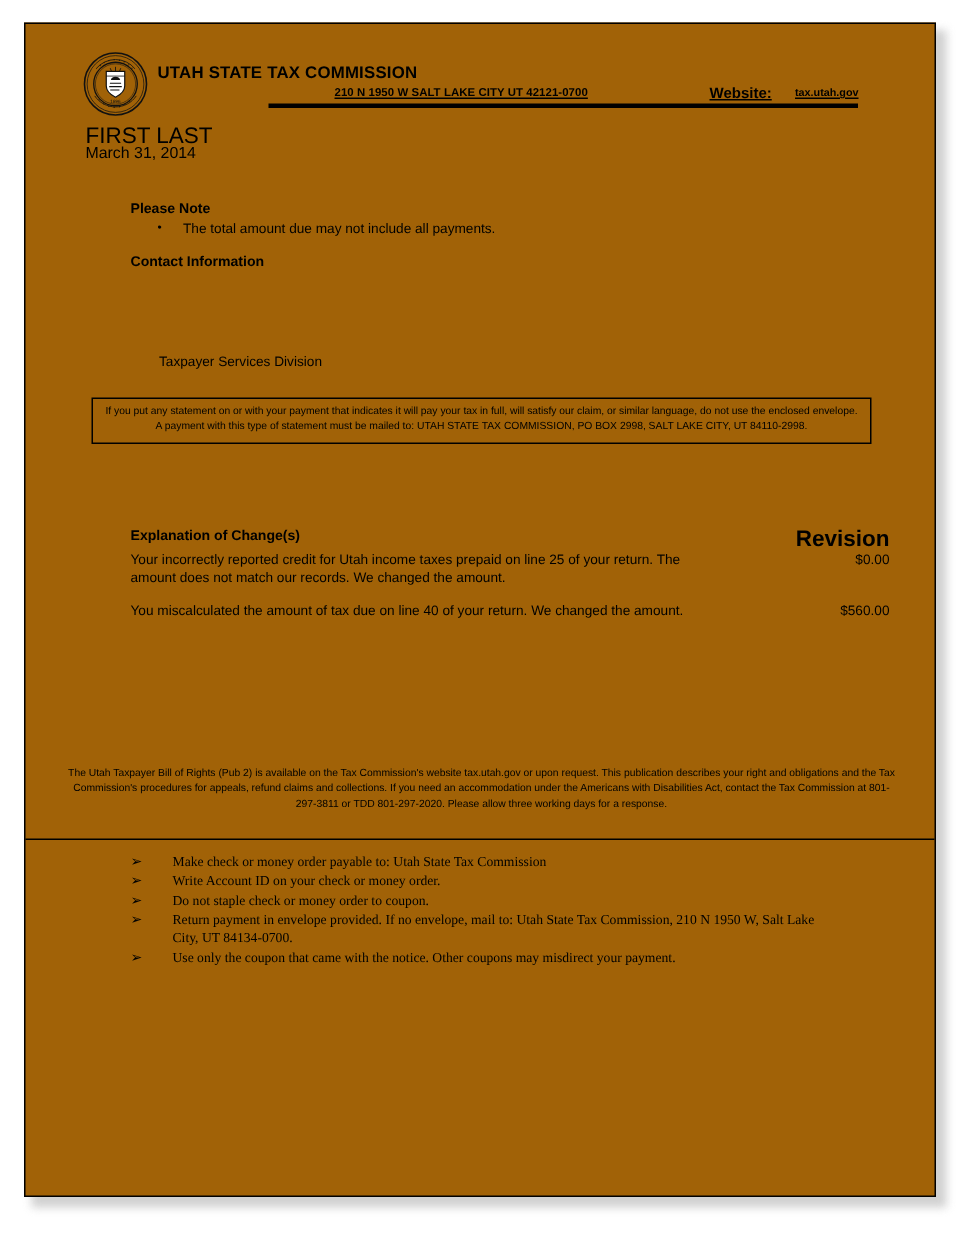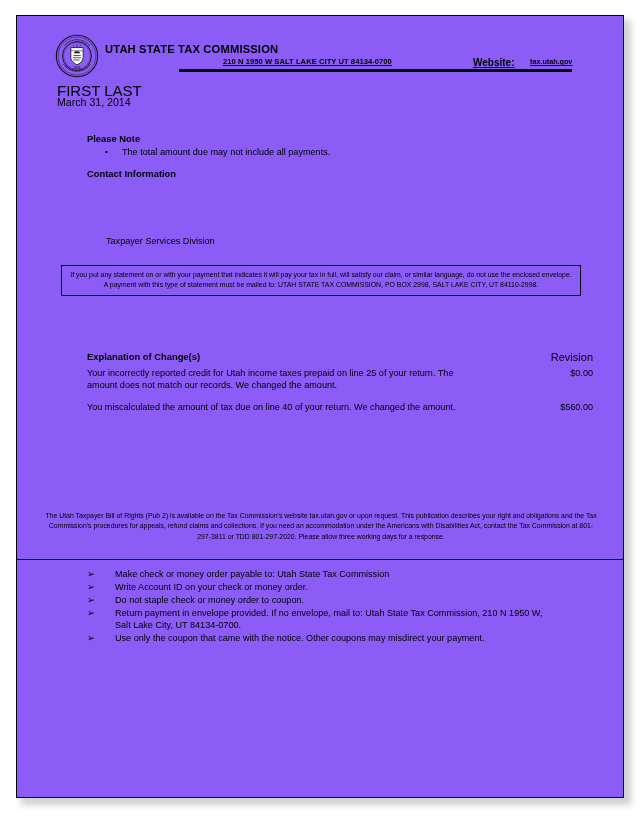--- a/index.html
+++ b/index.html
@@ -26,21 +26,21 @@
     background: #c9c9c9;
     filter: blur(3px);
     opacity: .85;
   }
   #page {
     position: absolute;
     left: 16px;
     top: 15px;
     width: 608px;
     height: 783px;
-    background: #8b5cf6;
+    background: #a16207;
     border: 1.3px solid #000000;
     box-sizing: border-box;
   }
 
   
   #letterhead {
     position: absolute;
     left: 0; top: 0; right: 0;
     height: 62px;
   }
@@ -181,22 +181,22 @@
   }
 
   
   #changes-head {
     top: 335px;
   }
   #revision-head {
     position: absolute;
     right: 30px;
     top: 335px;
-    font-size: 11px;
-    font-weight: normal;
+    font-size: 15px;
+    font-weight: bold;
     white-space: nowrap;
   }
   .change-row {
     position: absolute;
     left: 70px;
     right: 30px;
   }
   .change-desc {
     position: absolute;
     left: 0;
@@ -250,20 +250,21 @@
     margin-bottom: .6px;
   }
   #instructions .instr-mark {
     flex: 0 0 28px;
     width: 28px;
     font-size: 9.4px;
     line-height: 12.4px;
   }
   #instructions .instr-text {
     flex: 1 1 auto;
+    font-family: Liberation Serif, serif;
   }
 </style>
 </head>
 <body>
 
 <div id="page-shadow"></div>
 
 <div id="page">
 
   <div id="letterhead">
@@ -303,21 +304,21 @@
       <path d="M36 38 h28" stroke="#111" stroke-width="1.2"></path>
       <path d="M43 44 c0 -3 3 -5 7 -5 c4 0 7 2 7 5 z" fill="#111"></path>
       <path d="M41.5 49 h17 M40.5 54 h19 M42 59 h14" stroke="#111" stroke-width="1.6"></path>
       <path d="M50 24 v7 M42 26 l2 5 M58 26 l-2 5" stroke="#111" stroke-width="1.3"></path>
       <text x="50" y="79" font-size="7" text-anchor="middle" fill="#111" font-family="'Liberation Sans', sans-serif">1896</text>
     </svg>
 
     <div id="org-name">UTAH STATE TAX COMMISSION</div>
 
     <div id="addr-row">
-      <span id="addr-line">210 N 1950 W  SALT LAKE CITY   UT  84134-0700</span>
+      <span id="addr-line">210 N 1950 W  SALT LAKE CITY   UT  42121-0700</span>
       <span id="website-label">Website:</span>
       <span id="website-value">tax.utah.gov</span>
     </div>
 
     <div id="thick-rule"></div>
   </div>
 
   <div id="recipient-name">FIRST LAST</div>
   <div id="notice-date">March 31, 2014</div>
 

